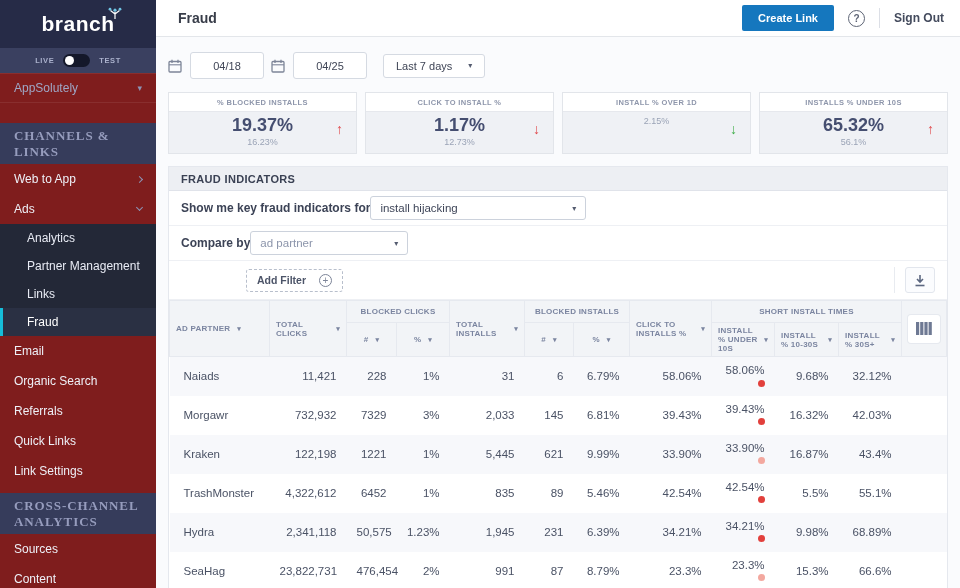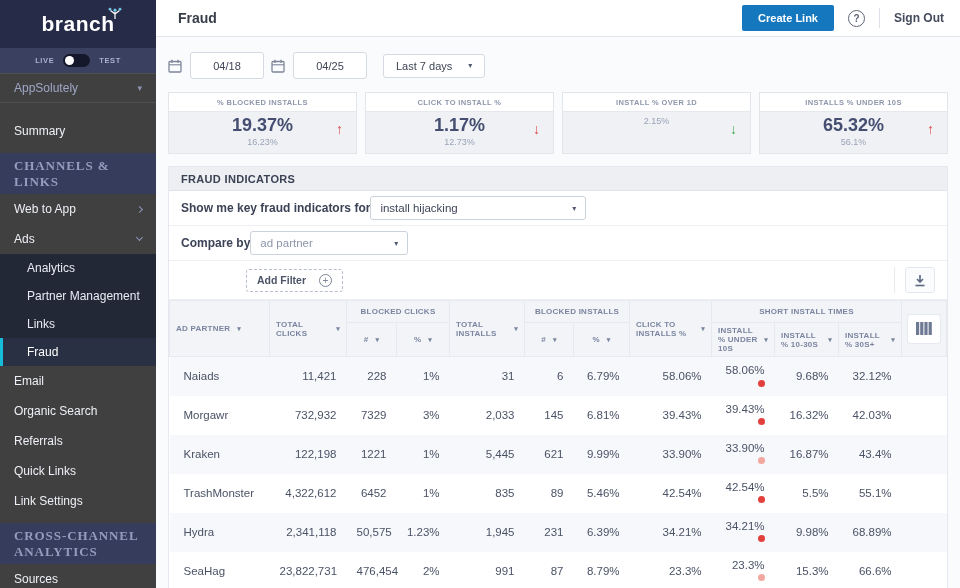--- a/index.html
+++ b/index.html
@@ -1,20 +1,20 @@
 <!DOCTYPE html>
 <html><head>
 <meta charset="utf-8">
 <style>
   * { box-sizing: border-box; margin: 0; padding: 0; }
   html,body { width:960px; height:588px; overflow:hidden; }
   body { font-family: "Liberation Sans", sans-serif; display:flex; background:#fafbfd; }
 
   
-  .sidebar { width:156px; min-width:156px; background:#404040; display:flex; flex-direction:column; overflow:hidden; }
+  .sidebar { width:156px; min-width:156px; background:#7f1d1d; display:flex; flex-direction:column; overflow:hidden; }
   .logo-band { height:48px; background:#262b47; display:flex; align-items:center; justify-content:center; position:relative; }
   .logo-text { color:#fff; font-size:21px; font-weight:bold; letter-spacing:.5px; }
   .logo-sprout { position:absolute; top:7px; right:33px; }
   .toggle-band { height:25px; display:flex; align-items:center; justify-content:center; gap:9px; background:#3a4060; }
   .env-label { font-size:7.5px; font-weight:bold; color:#aab1cc; letter-spacing:.08em; }
   .toggle { width:27px; height:13px; background:#14182a; border-radius:7px; position:relative; cursor:pointer; }
   .toggle .knob { position:absolute; left:2px; top:2px; width:9px; height:9px; border-radius:50%; background:#fff; }
   .app-band { height:30px; padding:0 14px; display:flex; align-items:center; justify-content:space-between; border-top:1px solid rgba(255,255,255,.08); border-bottom:1px solid rgba(255,255,255,.08); color:#9fa7c6; font-size:12px; }
   .nav-menu { flex:1; padding-top:13px; overflow:hidden; }
   .nav-item { padding:8px 14px; font-size:12px; color:#eef0f7; display:flex; align-items:center; justify-content:space-between; cursor:pointer; }
@@ -101,23 +101,20 @@
     <div class="toggle">
         <div class="knob"></div>
       </div>
     <span class="env-label">TEST</span>
   </div>
   <div class="app-band">
     <span>AppSolutely</span>
     <span class="caret-dn">▾</span>
   </div>
   <div class="nav-menu" id="sidebar-menu">
-      <div class="nav-item">
-        <span>Summary</span>
-      </div>
       <div class="nav-section"><span>CHANNELS &amp; LINKS</span></div>
       <div class="nav-item">
         <span>Web to App</span>
         <span class="chev right"></span>
       </div>
       <div class="nav-item">
         <span>Ads</span>
         <span class="chev down"></span>
       </div>
       <div class="nav-subitem">

